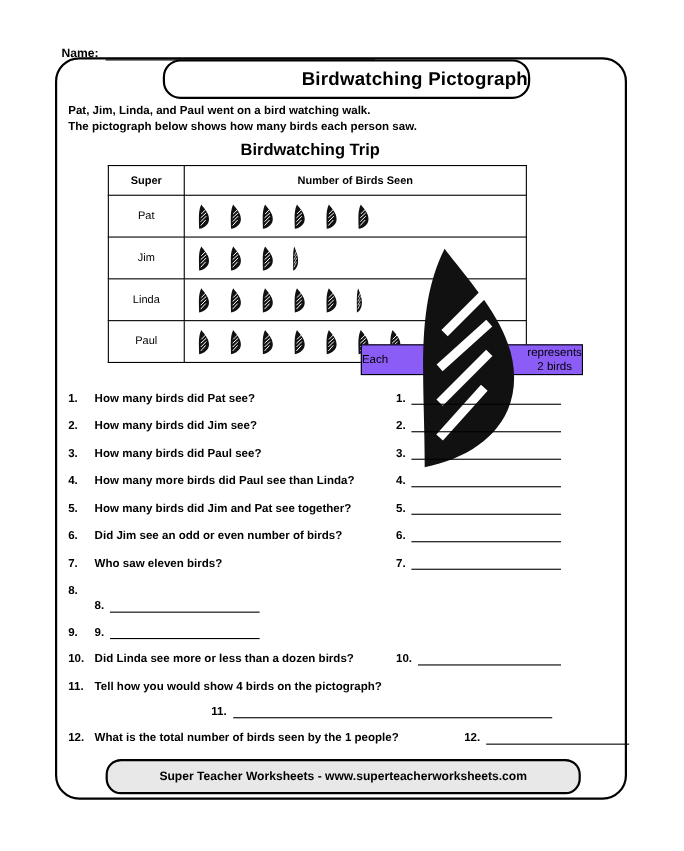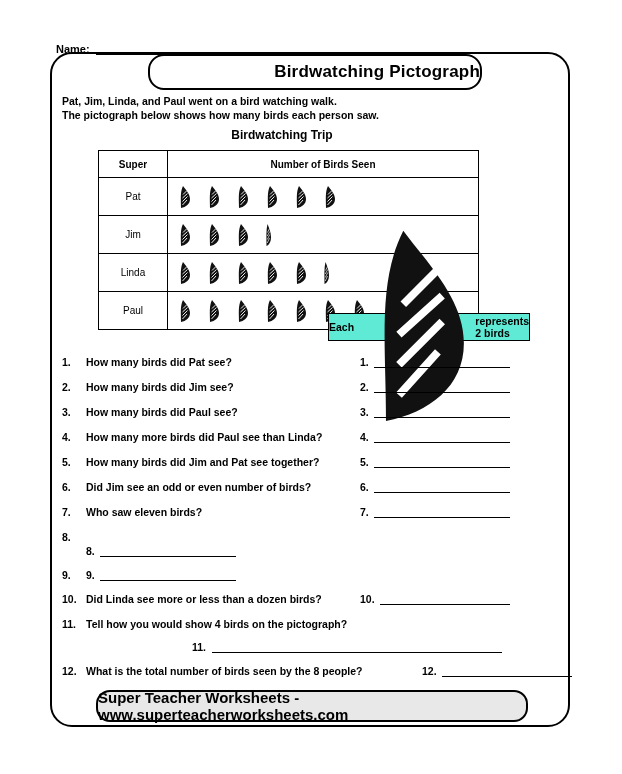--- a/index.html
+++ b/index.html
@@ -80,21 +80,21 @@
     font-weight: bold;
     line-height: 14px;
   }
 
   .chart-title {
     position: absolute;
     left: 62px;
     top: 128px;
     width: 440px;
     text-align: center;
-    font-size: 12px;
+    font-size: 15px;
     font-weight: bold;
   }
 
   
   .picto {
     position: absolute;
     left: 98px;
     top: 150px;
     border-collapse: collapse;
     background: #fff;
@@ -130,22 +130,23 @@
     position: absolute;
     left: 328px;
     top: 313px;
     width: 200px;
     height: 26px;
     border: 1.5px solid #000;
     display: flex;
     align-items: center;
     justify-content: center;
     font-size: 10.5px;
-    font-weight: bold;
-    background: #5eead4;
+    font-weight: normal;
+    background: #8b5cf6;
+    text-align: center;
   }
   .legend .bird { margin: 0 6px; width: 12px; height: 20px; }
 
   
   .questions {
     position: absolute;
     left: 62px;
     top: 356px;
     width: 448px;
   }
@@ -211,21 +212,21 @@
     left: 96px;
     top: 690px;
     width: 428px;
     height: 28px;
     border: 2px solid #000;
     border-radius: 14px;
     background: #e8e8e8;
     display: flex;
     align-items: center;
     justify-content: center;
-    font-size: 15px;
+    font-size: 11px;
     font-weight: bold;
     z-index: 5;
   }
 </style>
 </head>
 <body>
 
 <div class="page">
 
   <div class="name-row">
@@ -468,21 +469,21 @@
           <span class="q-num">11.</span>
           <span class="q-text">Tell how you would show 4 birds on the pictograph?</span>
         </div>
         <div class="inline-answer">
           <span class="ans-num">11.</span>
           <span class="ans-line"></span>
         </div>
       </div>
       <div class="q-row wide">
         <span class="q-num">12.</span>
-        <span class="q-text">What is the total number of birds seen by the 8 people?</span>
+        <span class="q-text">What is the total number of birds seen by the 1 people?</span>
         <span class="ans">
           <span class="ans-num">12.</span>
           <span class="ans-line"></span>
         </span>
       </div>
     </div>
 
   <div class="footer">
     <span>Super Teacher Worksheets - www.superteacherworksheets.com</span>
   </div>

